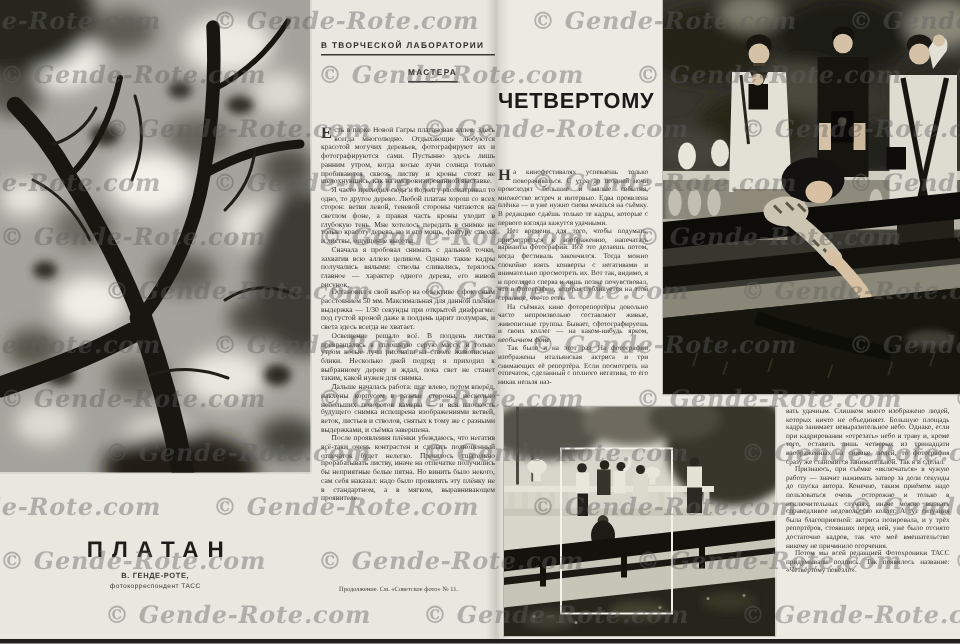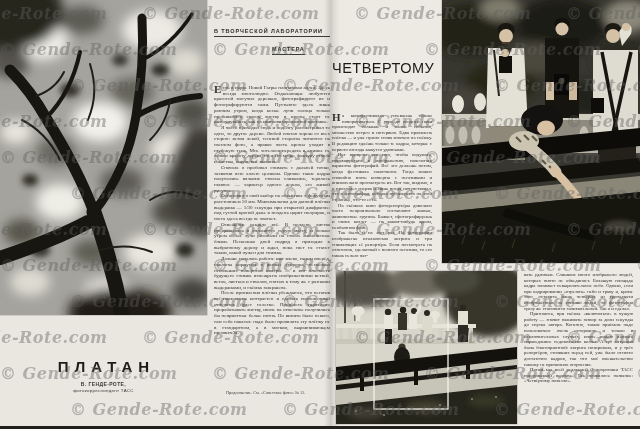--- a/index.html
+++ b/index.html
@@ -36,21 +36,21 @@
   
   .title-block{position:absolute;left:0;top:315px;width:207px;height:110px;text-align:center;}
   .article-title{margin:43px 0 0 0;font-family:"Liberation Sans",sans-serif;font-weight:bold;
     font-size:15px;letter-spacing:6px;color:#1d1c19;text-indent:6px;}
   .byline{margin-top:6px;font-family:"Liberation Sans",sans-serif;color:#3a3935;}
   .byline .name{font-size:5px;font-weight:bold;letter-spacing:.4px;display:block;}
   .byline .role{font-size:4.4px;letter-spacing:.3px;display:block;margin-top:1px;}
 
   
   .headline{position:absolute;left:332px;top:57px;width:100px;text-align:center;
-    font-family:"Liberation Sans",sans-serif;font-weight:normal;font-size:14.5px;
+    font-family:"Liberation Sans",sans-serif;font-weight:bold;font-size:14.5px;
     line-height:23.5px;letter-spacing:.5px;color:#1b1a18;}
   .col-r1{position:absolute;left:332px;top:113px;width:100px;height:151px;overflow:hidden;
     font-size:4.8px;line-height:5.6px;text-align:justify;color:#33322e;}
   .col-r1 p{margin:0;text-indent:6px;}
   .col-r1 p.dc{text-indent:0;}
   .col-r2{position:absolute;left:524px;top:272px;width:109px;height:128px;overflow:hidden;
     font-size:4.8px;line-height:5.6px;text-align:justify;color:#33322e;}
   .col-r2 p{margin:0;text-indent:6px;}
   .col-r2 p:first-child{text-indent:0;}
 

